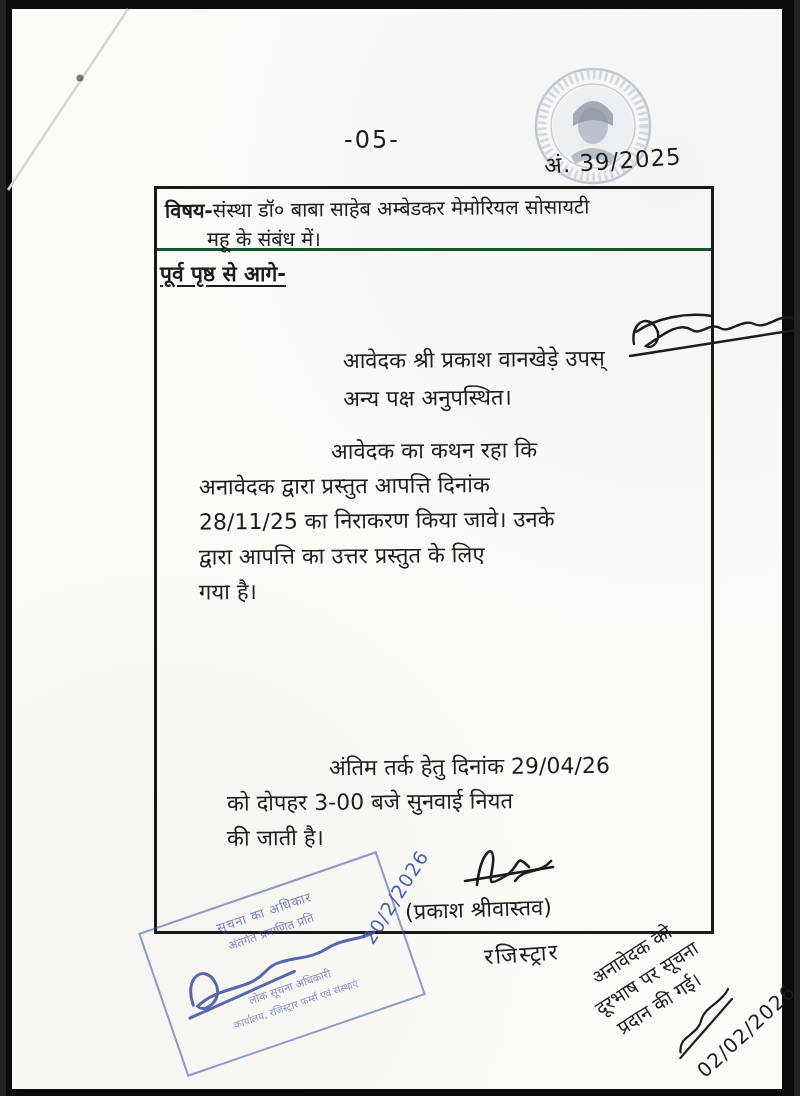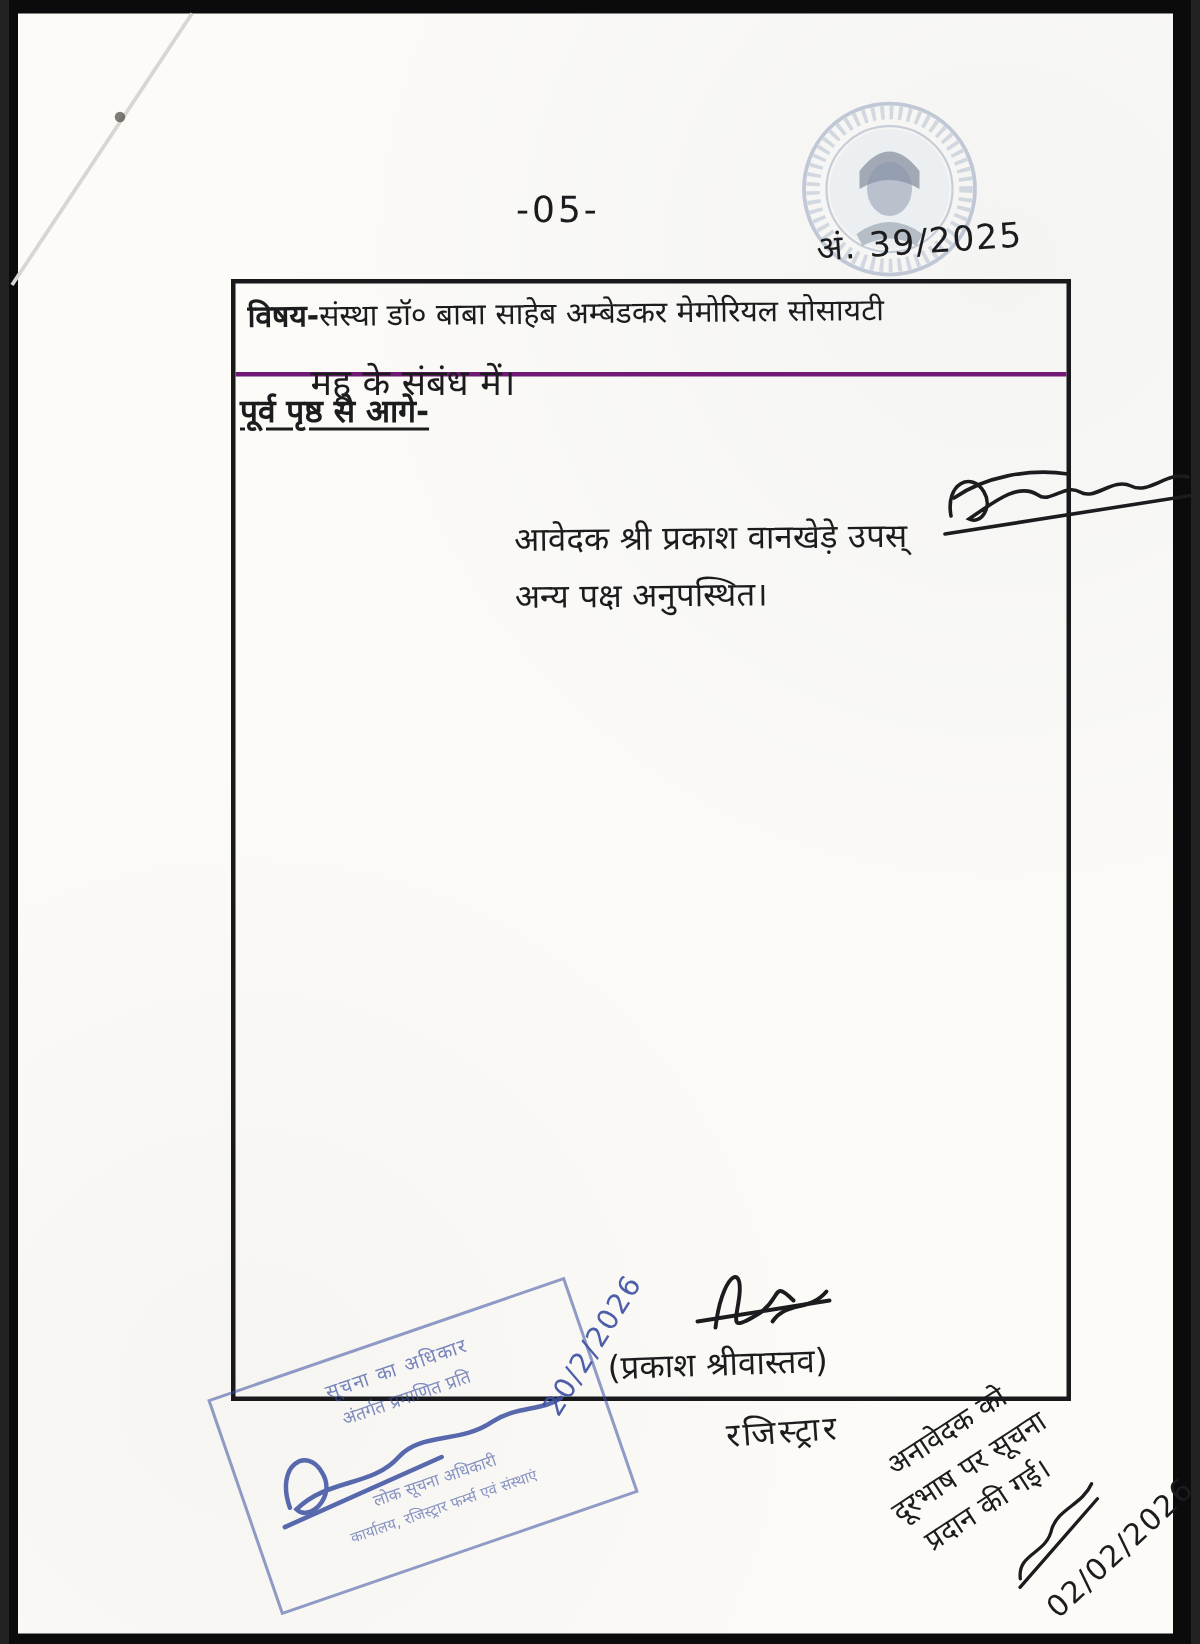--- a/index.html
+++ b/index.html
@@ -25,25 +25,25 @@
 
   .page-number { left:338px; top:126px; font-size:24px; letter-spacing:2px; }
   .case-number { left:538px; top:144px; font-size:23px; transform:rotate(-4deg); letter-spacing:1px; }
 
   .order-box {
     position:absolute; left:148px; top:186px; width:560px; height:748px;
     border:3px solid #19191b;
   }
   .subject-row {
     position:absolute; left:0; top:0; width:100%; padding:5px 6px 4px 8px;
-    border-bottom:3px solid #701a75; height:62px;
+    border-bottom:3px solid #14532d; height:62px;
   }
   .subject-line1 { white-space:nowrap; font-size:20px; transform:rotate(-.6deg); }
   .subject-label { font-weight:bold; font-size:20px; }
-  .subject-line2 { font-size:24px; margin-left:42px; margin-top:16px; }
+  .subject-line2 { font-size:20px; margin-left:42px; margin-top:4px; }
 
   .continuation {
     position:absolute; left:3px; top:70px; font-size:21px; font-weight:600;
     text-decoration:underline; text-decoration-thickness:2px; text-underline-offset:4px;text-align:right;
   }
 
   .date-line { position:absolute; left:-33px; top:106px; font-size:22px; white-space:nowrap; }
   .appearance { position:absolute; left:186px; top:152px; font-size:22px; line-height:38px; white-space:nowrap; transform:rotate(-.6deg); }
   .appearance span { display:block; }
 
@@ -123,22 +123,34 @@
     </div>
 
     <div class="hw continuation">पूर्व पृष्ठ से आगे-</div>
 
 
     <div class="hw appearance">
       <span>आवेदक श्री प्रकाश वानखेड़े उपस्</span>
       <span>अन्य पक्ष अनुपस्थित।</span>
     </div>
 
-
-
+    <div class="hw para para1">
+      <span>आवेदक का कथन रहा कि</span>
+      <span>अनावेदक द्वारा प्रस्तुत आपत्ति दिनांक</span>
+      <span>28/11/25 का निराकरण किया जावे। उनके</span>
+      <span>द्वारा आपत्ति का उत्तर प्रस्तुत के लिए</span>
+      <span>गया है।</span>
+    </div>
+
+
+    <div class="hw para para3">
+      <span>अंतिम तर्क हेतु दिनांक 29/04/26</span>
+      <span>को दोपहर 3-00 बजे सुनवाई नियत</span>
+      <span>की जाती है।</span>
+    </div>
 
     <svg class="registrar-sig" width="120" height="62">
       <g fill="none" stroke="#1c1c1e" stroke-width="2.6" stroke-linecap="round">
         <path d="M22,48 C26,14 40,4 38,26 C36,44 30,52 52,38 C66,28 60,16 74,30"></path>
         <path d="M10,44 L98,30"></path>
         <path d="M60,44 C70,30 84,38 96,24"></path>
       </g>
     </svg>
 
     <div class="hw signatory-name">(प्रकाश श्रीवास्तव)</div>

